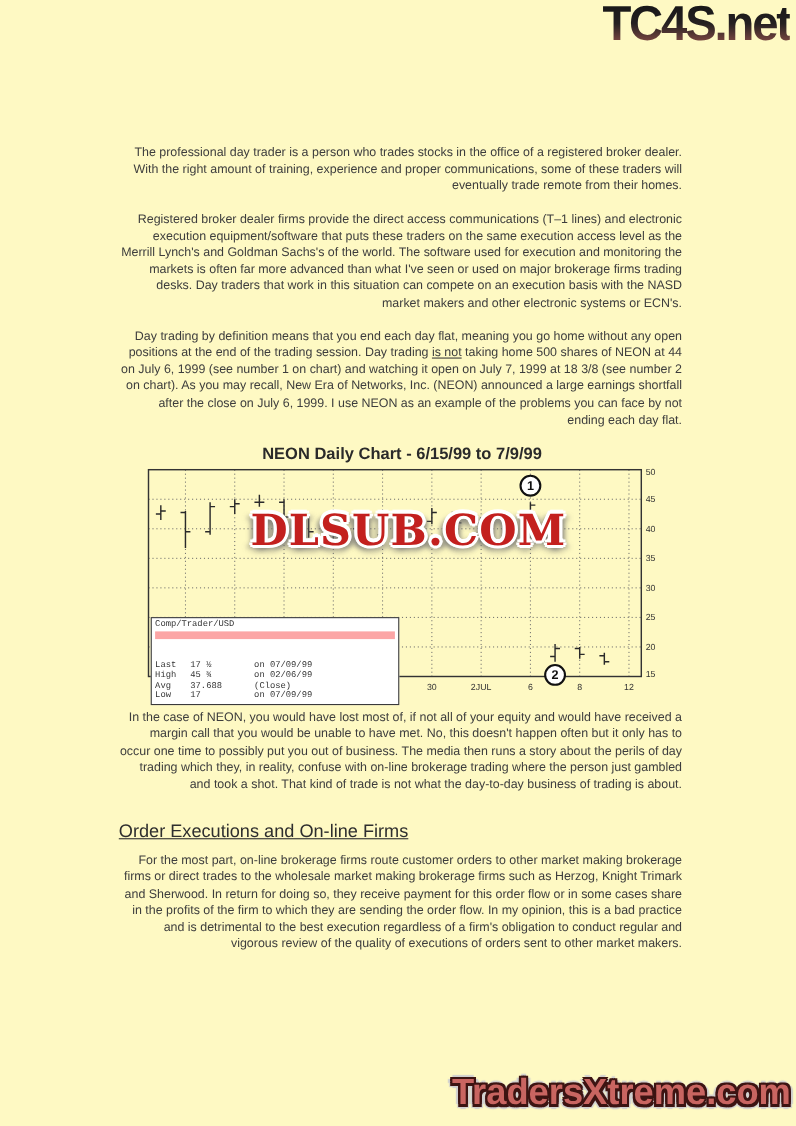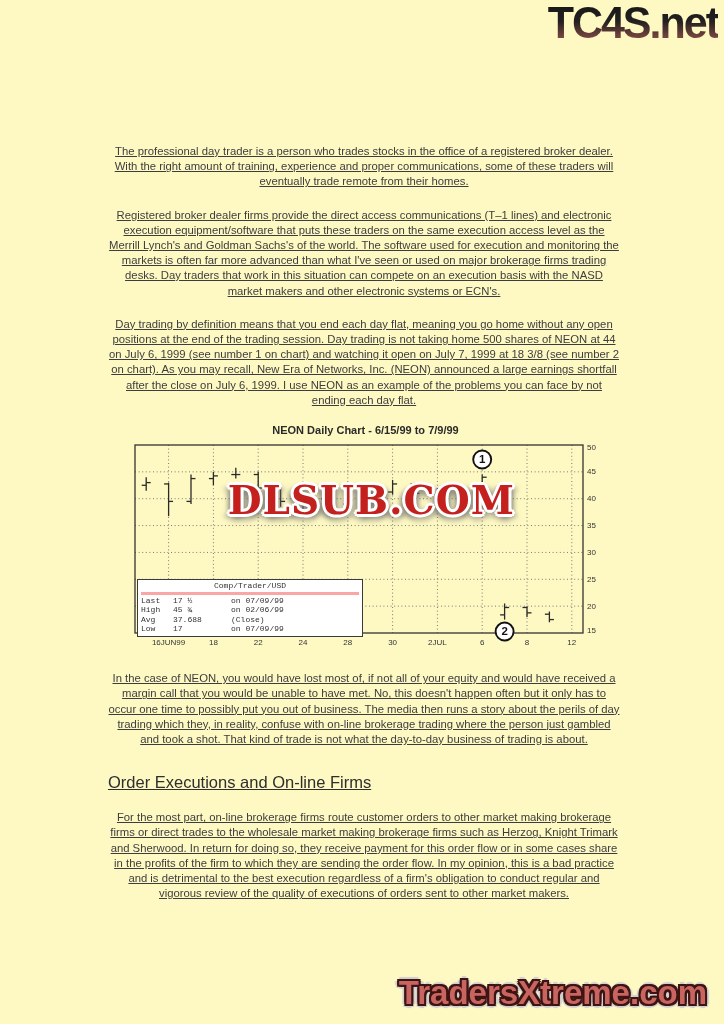--- a/index.html
+++ b/index.html
@@ -9,48 +9,48 @@
   .header-logo{position:absolute;top:-2px;right:6px;font-size:43px;font-weight:bold;
         letter-spacing:-2px;transform:scaleY(1.04);
         background:linear-gradient(180deg,#161616 8%,#242021 48%,#8e5048 88%,#9c5c52 100%);
         -webkit-background-clip:text;background-clip:text;color:transparent;}
 
   .content{position:absolute;left:108px;top:126px;width:512px;font-size:11.3px;line-height:15.2px;}
 
   h1{font-size:16.5px;font-weight:400;color:#2e2e2e;text-decoration:underline;
      margin:0 0 18px 0;line-height:19px;}
   h1.second{margin-top:26px;margin-bottom:9px;}
-  p{margin:18px 0 15px 0;text-align:center;text-decoration:underline;}
+  p{margin:6px 0 15px 0;text-align:right;}
   .u{text-decoration:underline;}
 
   
   .figure{width:475px;margin:4px 0 10px 20px;}
-  .chart-title{font-size:11px;font-weight:bold;color:#2a2a2a;text-align:center;margin-bottom:3px;}
+  .chart-title{font-size:15px;font-weight:bold;color:#2a2a2a;text-align:center;margin-bottom:3px;}
   .chart-box{position:relative;width:475px;height:212px;}
   .chart-box svg{position:absolute;left:0;top:0;}
 
   .watermark{position:absolute;left:50%;top:52px;transform:translateX(-48%);
       font-family:"DejaVu Serif",serif;font-weight:bold;font-size:39px;letter-spacing:1px;
       color:#c3201e;white-space:nowrap;z-index:3;
       text-shadow:
         -2px -2px 0 #fff, 2px -2px 0 #fff, -2px 2px 0 #fff, 2px 2px 0 #fff,
         -3px 0 0 #fff, 3px 0 0 #fff, 0 -3px 0 #fff, 0 3px 0 #fff,
         -5px 3px 5px rgba(110,110,110,.75), 5px 3px 5px rgba(110,110,110,.75),
         0 6px 6px rgba(110,110,110,.6);}
 
   .legend{position:absolute;left:9px;top:138px;width:226px;z-index:2;background:#fff;
       border:1px solid #3a3a3a;font-family:"Liberation Mono",monospace;font-size:8px;
       line-height:9.5px;color:#333;padding:1px 3px 2px 3px;box-sizing:border-box;}
-  .legend .lg-title{text-align:center;border-bottom:3px solid #fca5a5;padding-bottom:1px;margin-bottom:1px;}
+  .legend .lg-title{border-bottom:7px solid #fca5a5;padding-bottom:1px;margin-bottom:19px;}
   .legend .lg-row{display:flex;}
   .legend .lg-name{width:32px;}
   .legend .lg-val{width:58px;}
   .legend .lg-note{flex:1;}
 
-  .footer-logo{position:absolute;right:17px;top:974px;font-size:33px;font-weight:bold;
+  .footer-logo{position:absolute;right:5px;top:974px;font-size:33px;font-weight:bold;
       letter-spacing:0px;color:#c96561;white-space:nowrap;
       text-shadow:
         -2px -2px 0 #3d1412, 2px -2px 0 #3d1412, -2px 2px 0 #3d1412, 2px 2px 0 #3d1412,
         -2px 0 0 #3d1412, 2px 0 0 #3d1412, 0 -2px 0 #3d1412, 0 2px 0 #3d1412,
         -4px 0 1px #cfcfcf, 4px 0 1px #cfcfcf, 0 4px 1px #cfcfcf, 0 -4px 1px #cfcfcf,
         -3px 3px 1px #cfcfcf, 3px 3px 1px #cfcfcf;}
 </style>
 </head>
 <body>
 

